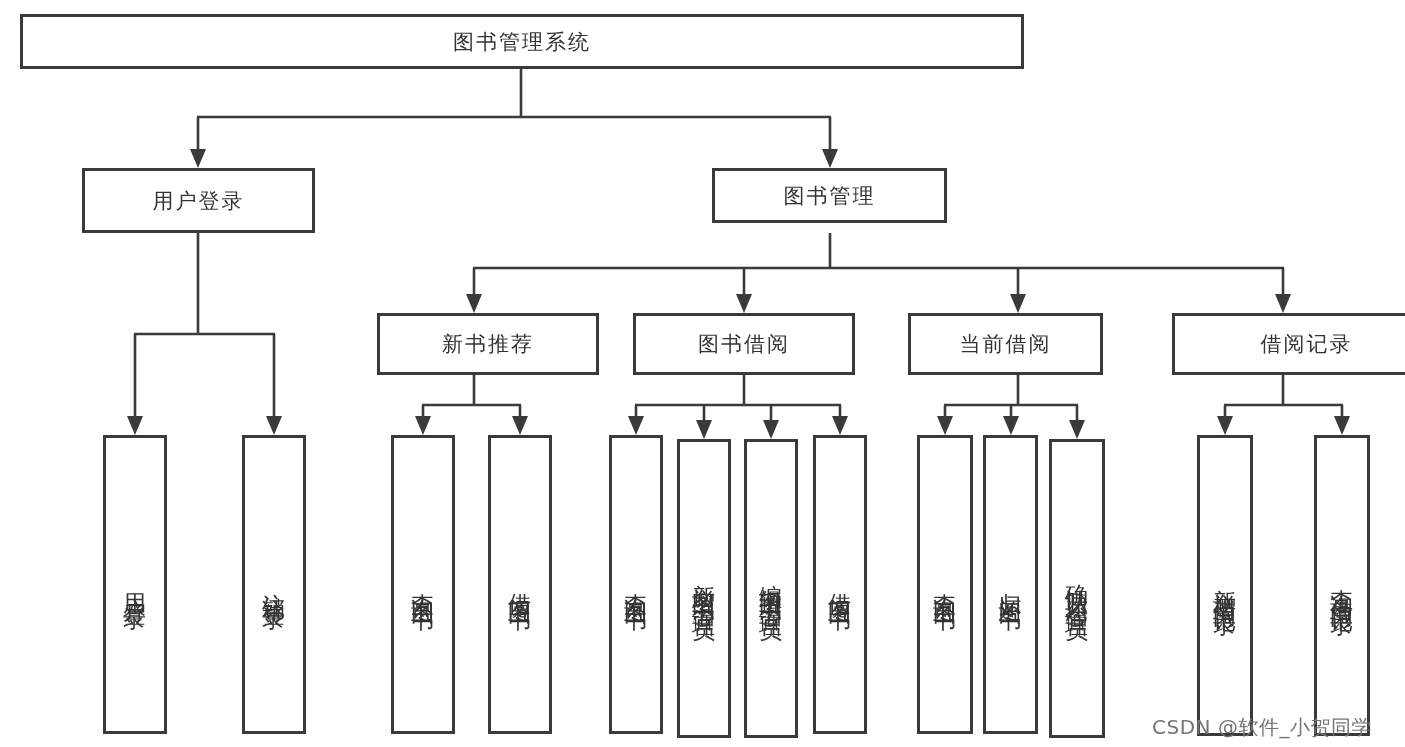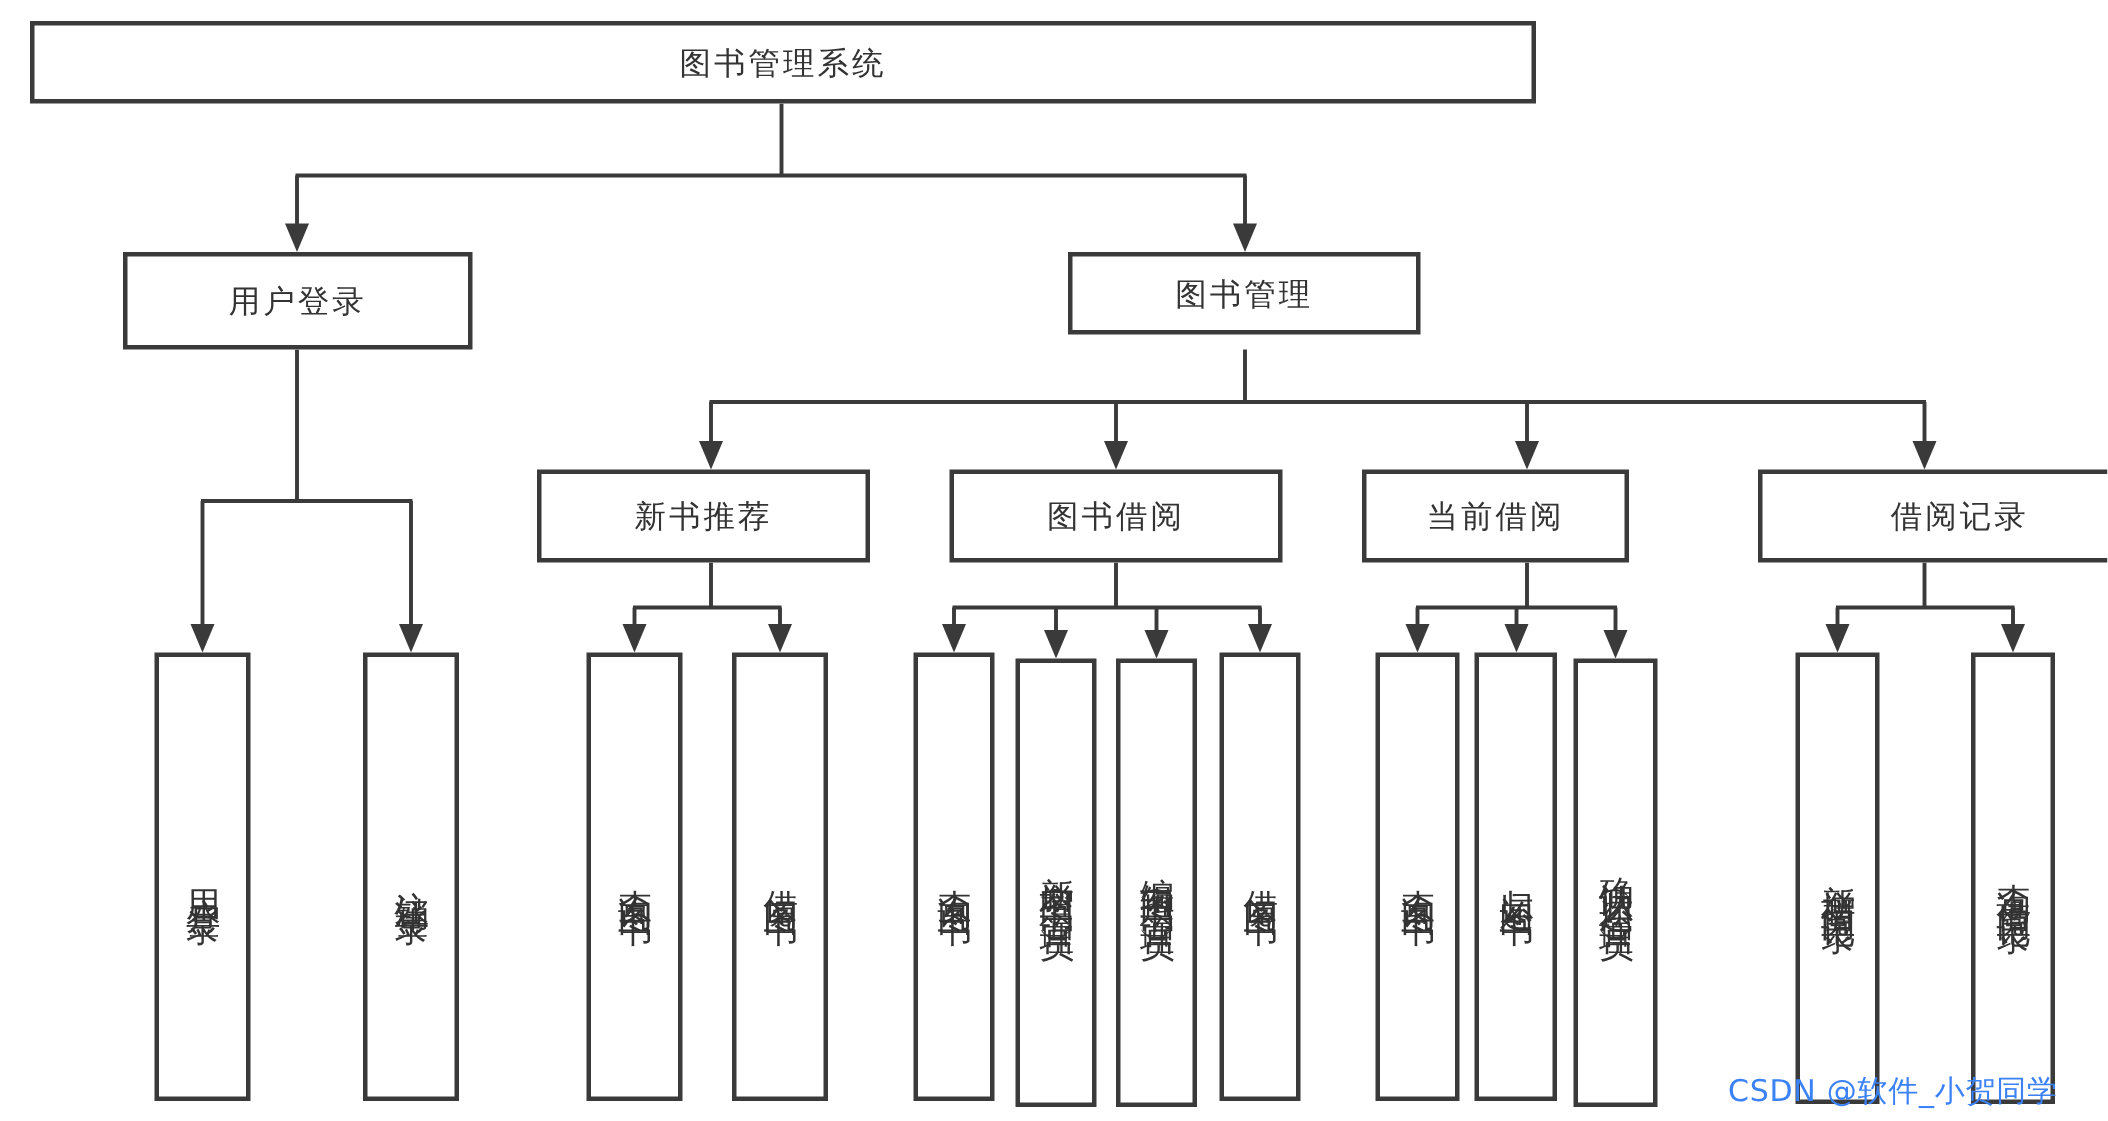--- a/index.html
+++ b/index.html
@@ -41,21 +41,21 @@
     letter-spacing: 5px;
     line-height: 1.05;
     white-space: nowrap;
   }
   .watermark {
     position: absolute;
     left: 1152px;
     top: 714px;
     z-index: 3;
     font-size: 20px;
-    color: #3b82f6;
+    color: #737373;
     letter-spacing: 0.5px;
     white-space: nowrap;
   }
   svg path, svg polygon { shape-rendering: geometricPrecision; }
 </style>
 </head>
 <body>
 
 <div class="stage">
 
@@ -123,23 +123,23 @@
       <polygon points="1217,416 1233,416 1225,435"></polygon>
       <polygon points="1334,416 1350,416 1342,435"></polygon>
     </g>
   </svg>
 
   <div class="box h-label" style="left:20px; top:14px; width:1004px; height:55px;">图书管理系统</div>
 
   <div class="box h-label" style="left:82px; top:168px; width:233px; height:65px;">用户登录</div>
   <div class="box h-label" style="left:712px; top:168px; width:235px; height:55px;">图书管理</div>
 
-  <div class="box h-label" style="left:358px; top:313px; width:222px; height:62px;">新书推荐</div>
+  <div class="box h-label" style="left:377px; top:313px; width:222px; height:62px;">新书推荐</div>
   <div class="box h-label" style="left:633px; top:313px; width:222px; height:62px;font-family:Liberation Serif, serif;">图书借阅</div>
-  <div class="box h-label" style="left:908px; top:313px; width:178px; height:62px;">当前借阅</div>
+  <div class="box h-label" style="left:908px; top:313px; width:195px; height:62px;">当前借阅</div>
   <div class="box h-label" style="left:1172px; top:313px; width:269px; height:62px;">借阅记录</div>
 
   <div class="box leaf" style="left:103px; top:435px; width:64px; height:299px;">
     <span class="v-label">用户登录</span>
   </div>
   <div class="box leaf" style="left:242px; top:435px; width:64px; height:299px;">
     <span class="v-label">注销登录</span>
   </div>
 
   <div class="box leaf" style="left:391px; top:435px; width:64px; height:299px;">

